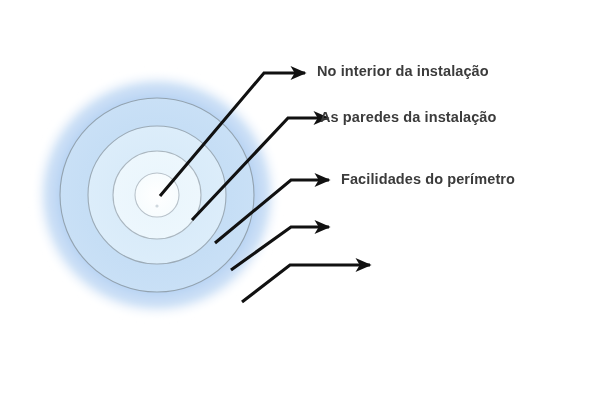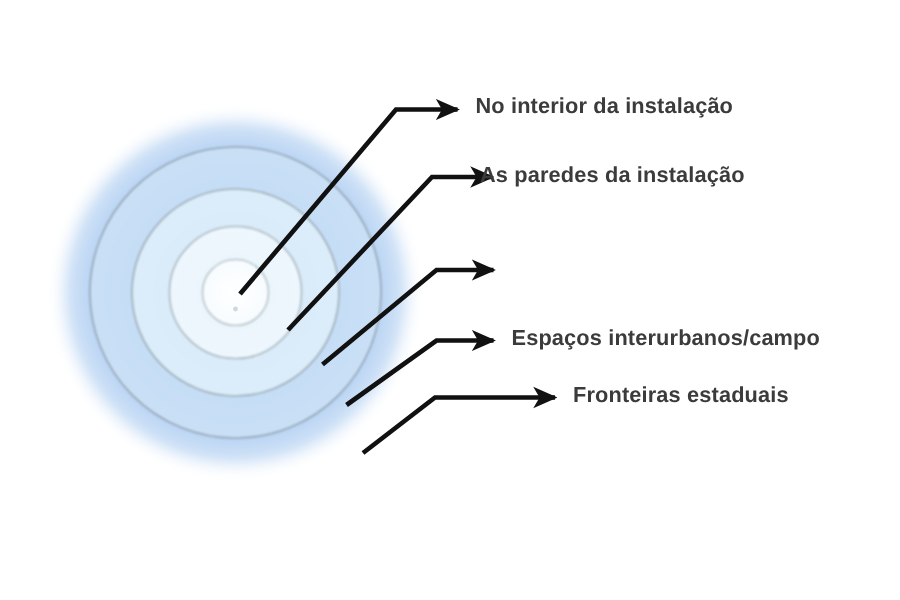--- a/index.html
+++ b/index.html
@@ -91,16 +91,15 @@
       <polyline points="160,196 264,73 305,73" marker-end="url(#arrowHead)"></polyline>
       <polyline points="192,220 288,118 328,118" marker-end="url(#arrowHead)"></polyline>
       <polyline points="215,243 291,180 329,180" marker-end="url(#arrowHead)"></polyline>
       <polyline points="231,270 291,227 329,227" marker-end="url(#arrowHead)"></polyline>
       <polyline points="242,302 290,265 370,265" marker-end="url(#arrowHead)"></polyline>
     </g>
   </svg>
 
   <div class="label" id="label-0">No interior da instalação</div>
   <div class="label" id="label-1">As paredes da instalação</div>
-  <div class="label" id="label-3">Espaços interurbanos/campo</div>
-  <div class="label" id="label-4">Fronteiras estaduais</div>
+  <div class="label" id="label-2">Facilidades do perímetro</div>
 
 </div>
 
 </body></html>

